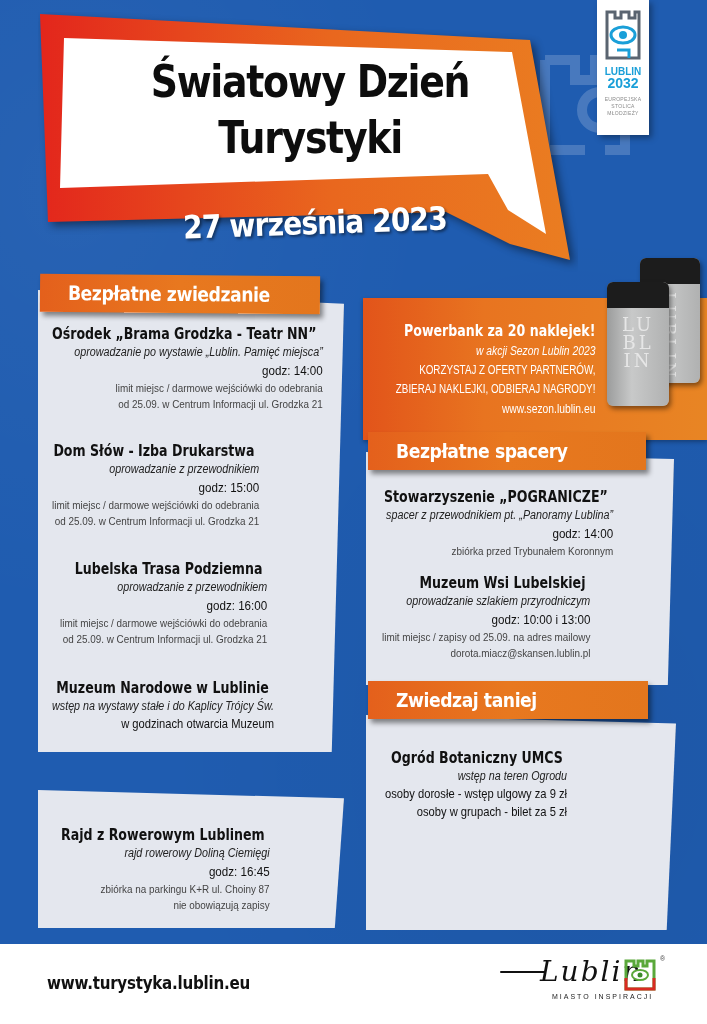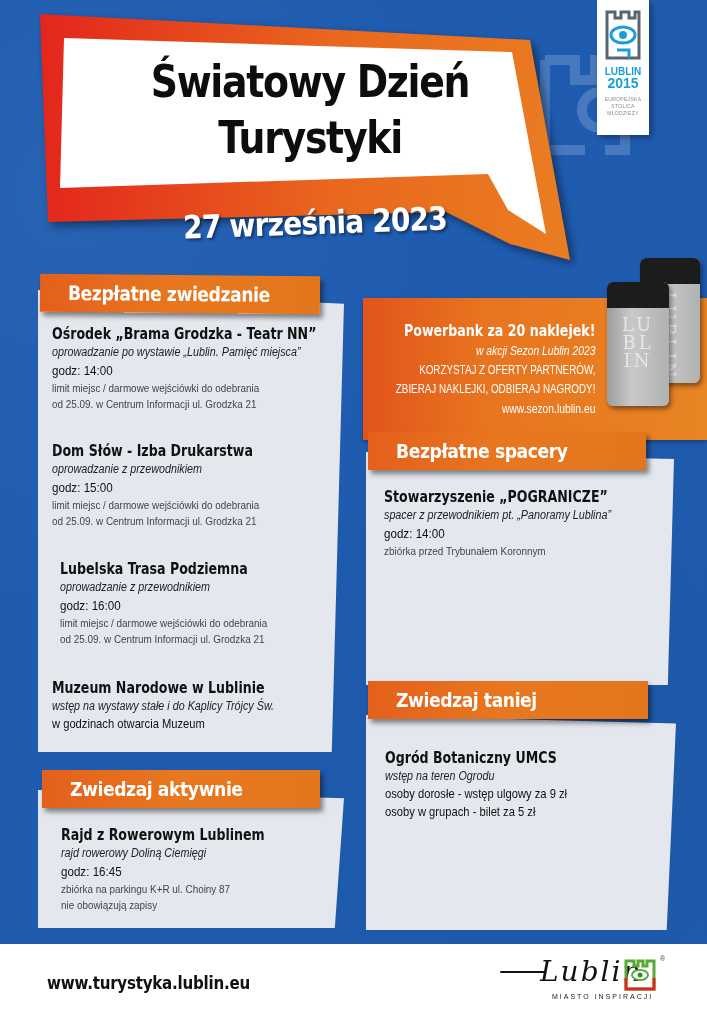--- a/index.html
+++ b/index.html
@@ -60,21 +60,21 @@
   .panel-tab {
     position: absolute; height: 38px;
     background: linear-gradient(90deg, #e4601c 0%, #e8781f 50%, #e3761d 100%);
     box-shadow: 3px 4px 5px rgba(0,0,0,0.45);
     color: #ffffff; font-family: "DejaVu Sans", sans-serif;
     font-weight: bold; font-size: 20px; line-height: 38px;
     padding-left: 28px; letter-spacing: -0.5px;
   }
   .panel-tab span { display: inline-block; transform: scaleX(0.86); transform-origin: left center; }
 
-  .entry { position: absolute; color: #1a1a1a; }
+  .entry { position: absolute; color: #1a1a1a; text-align: right; }
   .entry .name {
     font-family: "DejaVu Sans", sans-serif; font-weight: bold;
     font-size: 15px; line-height: 19px; color: #111;
     transform: scaleX(0.84); transform-origin: left center; white-space: nowrap;
   }
   .entry .desc {
     font-style: italic; font-size: 12.5px; line-height: 17px; color: #222;
     transform: scaleX(0.86); transform-origin: left center; white-space: nowrap;
   }
   .entry .time {
@@ -174,21 +174,21 @@
   <div class="esm">
     <svg width="40" height="58" viewBox="0 0 40 58" style="position:absolute;left:6px;top:8px;">
       <g fill="none" stroke="#5a6470" stroke-width="3">
         <path d="M4 8 V4 H12 V10 H18 V4 H26 V10 H32 V4 H36 V50 H4 Z"></path>
       </g>
       <ellipse cx="20" cy="27" rx="12" ry="8" fill="#ffffff" stroke="#1a9fd8" stroke-width="3"></ellipse>
       <circle cx="20" cy="27" r="4" fill="#1a9fd8"></circle>
       <path d="M14 42 H26 V50" fill="none" stroke="#1a9fd8" stroke-width="3"></path>
     </svg>
     <div class="t1">LUBLIN</div>
-    <div class="t2">2015</div>
+    <div class="t2">2032</div>
     <div class="t3">
       <div>EUROPEJSKA</div>
       <div>STOLICA</div>
       <div>MŁODZIEŻY</div>
     </div>
   </div>
 
   <div class="panel" style="left:38px; top:290px; width:306px; height:462px; clip-path: polygon(0 0, 100% 3%, 96% 100%, 0 100%);"></div>
   <div class="panel-tab" style="left:40px; top:275px; width:280px; transform: rotate(0.5deg);">
     <span>Bezpłatne zwiedzanie</span>
@@ -218,23 +218,20 @@
     <div class="note">od 25.09. w Centrum Informacji ul. Grodzka 21</div>
   </div>
 
   <div class="entry" style="left:52px; top:679px;">
     <div class="name">Muzeum Narodowe w Lublinie</div>
     <div class="desc">wstęp na wystawy stałe i do Kaplicy Trójcy Św.</div>
     <div class="plain">w godzinach otwarcia Muzeum</div>
   </div>
 
   <div class="panel" style="left:38px; top:790px; width:306px; height:138px; clip-path: polygon(0 0, 100% 6%, 97% 100%, 0 100%);"></div>
-  <div class="panel-tab" style="left:42px; top:770px; width:278px;">
-    <span>Zwiedzaj aktywnie</span>
-  </div>
 
   <div class="entry" style="left:61px; top:826px;">
     <div class="name">Rajd z Rowerowym Lublinem</div>
     <div class="desc">rajd rowerowy Doliną Ciemięgi</div>
     <div class="time">godz: 16:45</div>
     <div class="note">zbiórka na parkingu K+R ul. Choiny 87</div>
     <div class="note">nie obowiązują zapisy</div>
   </div>
 
   <div class="promo">
@@ -260,20 +257,27 @@
     <span>Bezpłatne spacery</span>
   </div>
 
   <div class="entry" style="left:384px; top:488px;">
     <div class="name">Stowarzyszenie „POGRANICZE”</div>
     <div class="desc">spacer z przewodnikiem pt. „Panoramy Lublina”</div>
     <div class="time">godz: 14:00</div>
     <div class="note">zbiórka przed Trybunałem Koronnym</div>
   </div>
 
+  <div class="entry" style="left:382px; top:574px;">
+    <div class="name">Muzeum Wsi Lubelskiej</div>
+    <div class="desc">oprowadzanie szlakiem przyrodniczym</div>
+    <div class="time">godz: 10:00 i 13:00</div>
+    <div class="note">limit miejsc / zapisy od 25.09. na adres mailowy</div>
+    <div class="note">dorota.miacz@skansen.lublin.pl</div>
+  </div>
 
   <div class="panel" style="left:366px; top:715px; width:310px; height:215px; clip-path: polygon(0 0, 100% 4%, 97% 100%, 0 100%);"></div>
   <div class="panel-tab" style="left:368px; top:681px; width:280px;">
     <span>Zwiedzaj taniej</span>
   </div>
 
   <div class="entry" style="left:385px; top:749px;">
     <div class="name">Ogród Botaniczny UMCS</div>
     <div class="desc">wstęp na teren Ogrodu</div>
     <div class="plain">osoby dorosłe - wstęp ulgowy za 9 zł</div>

